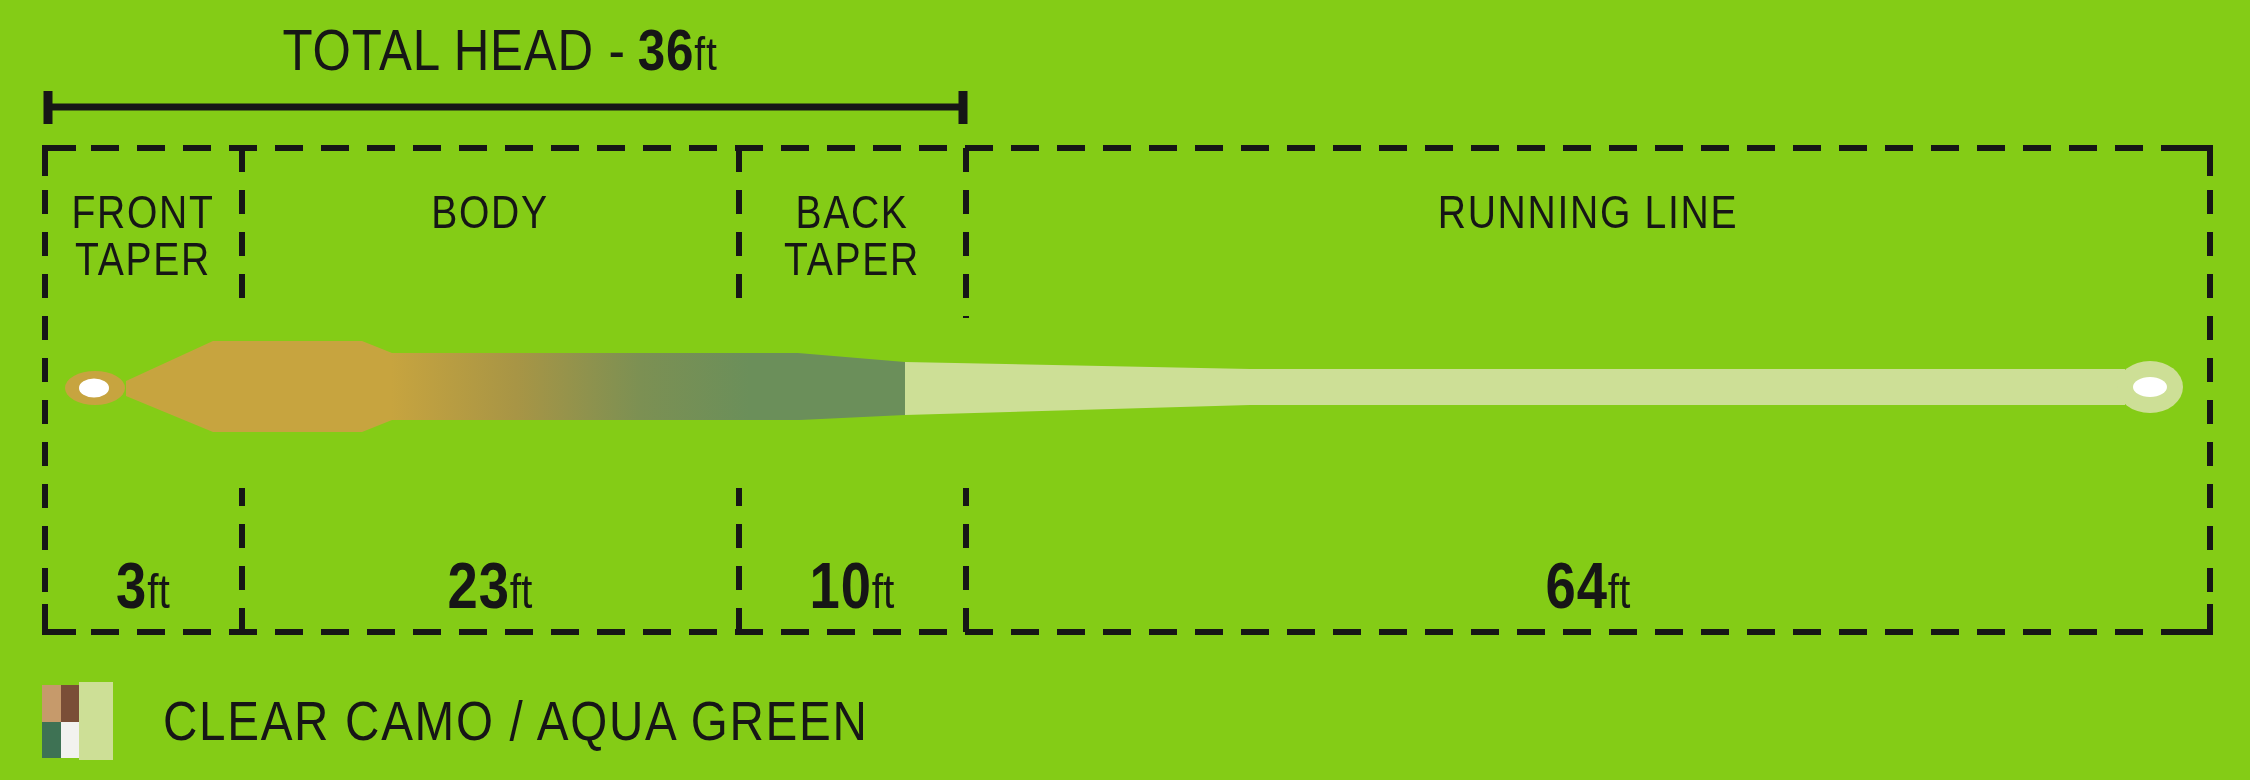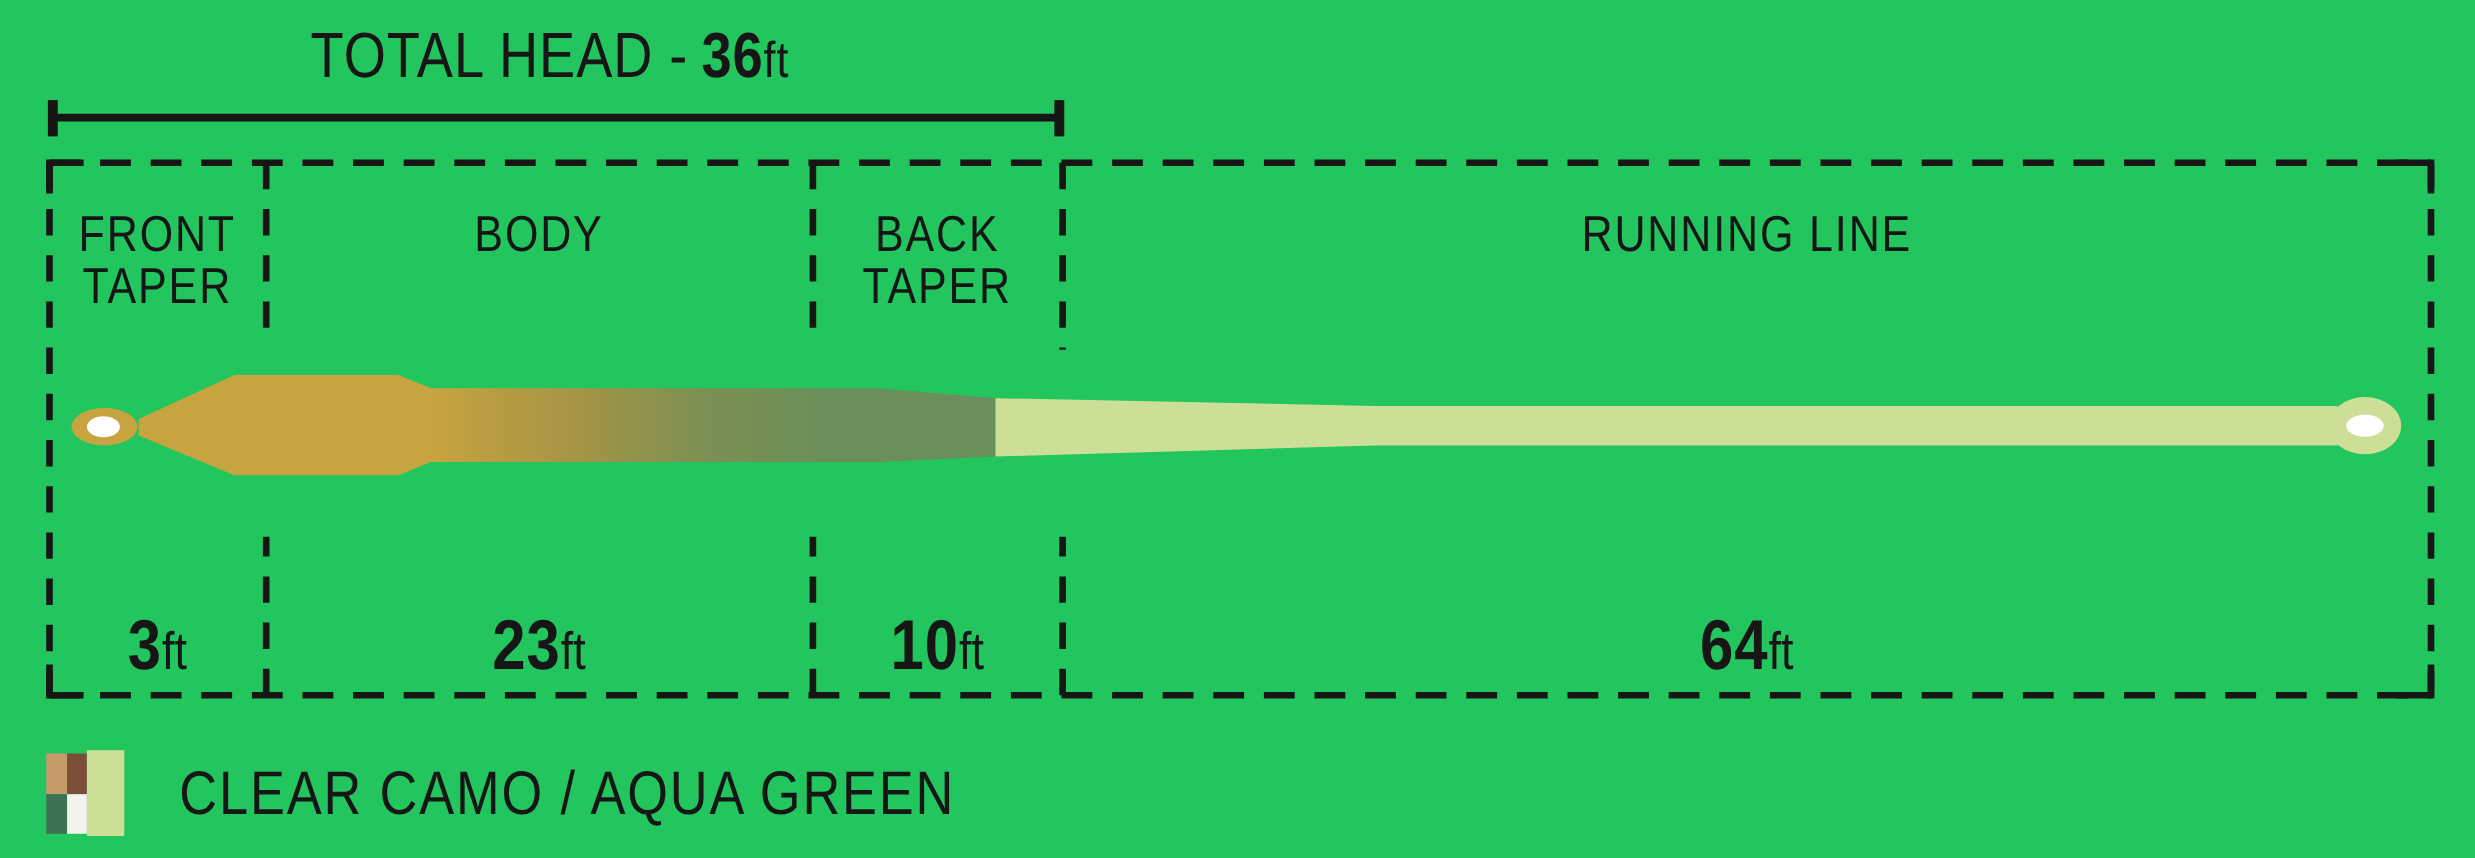--- a/index.html
+++ b/index.html
@@ -1,19 +1,19 @@
 <!DOCTYPE html>
 <html><head>
 <meta charset="utf-8">
 <style>
   html,body { margin:0; padding:0; background:#ffffff; }
   .stage {
     position:relative;
     width:2250px; height:780px;
-    background:#22c55e;
+    background:#84cc16;
     font-family:"Liberation Sans", sans-serif;
     overflow:hidden;
   }
   svg text {
     font-family:"Liberation Sans", sans-serif;
     fill:#161616;
   }
   .hdr      { font-size:58px; letter-spacing:1px; }
   .hdr-ft   { font-size:46px; }
   .lbl      { font-size:46px; letter-spacing:2px; }

